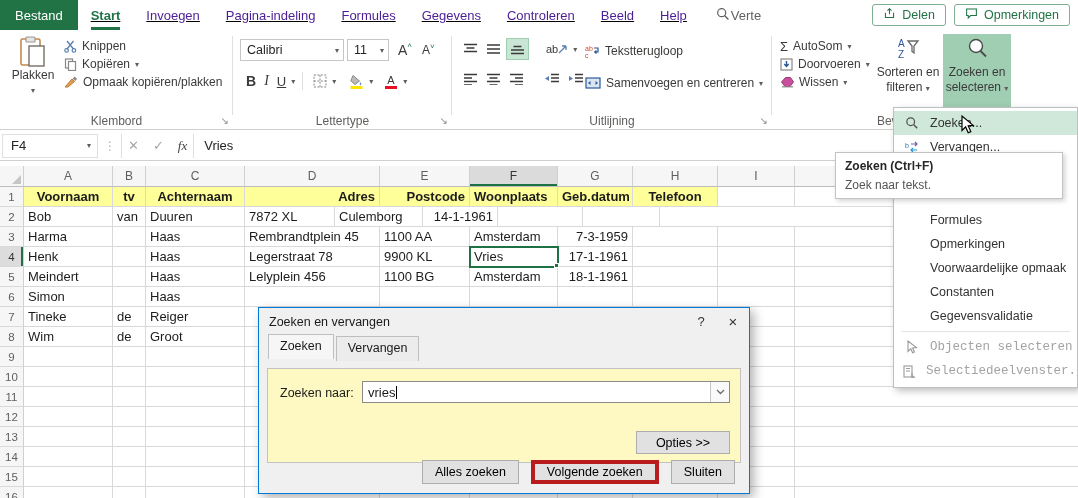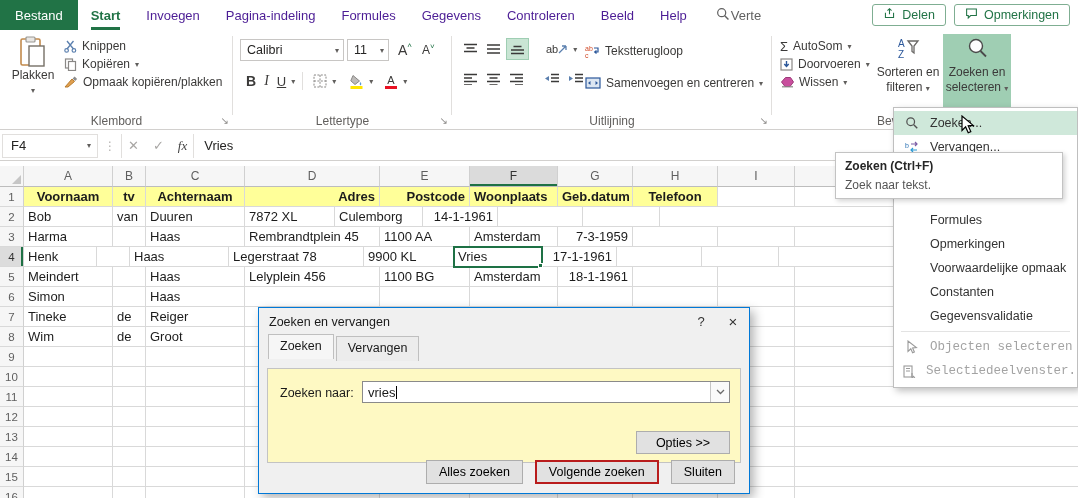--- a/index.html
+++ b/index.html
@@ -3,21 +3,21 @@
 <meta charset="utf-8">
 <style>
   * { margin:0; padding:0; box-sizing:border-box; }
   html,body { width:1078px; height:498px; overflow:hidden;
     font-family:"Liberation Sans","DejaVu Sans",sans-serif; background:#fff; }
   .app { position:relative; width:1078px; height:498px; background:#fff; }
 
   
   .tabbar { position:absolute; left:0; top:0; right:0; height:30px; display:flex; align-items:stretch; background:#fff; }
   .file-tab { background:#217346; color:#fff; display:flex; align-items:center; padding:0 15px; font-size:13px; cursor:default; }
-  .rtabs { display:flex; align-items:stretch; }
+  .rtabs { display:flex; align-items:stretch;text-decoration:underline; }
   .rtab { display:flex; align-items:center; margin:0 13px; font-size:13px; color:#4c1d95; border-bottom:3px solid transparent; padding-top:3px; }
   .rtab.active { color:#217346; border-bottom:3px solid #217346; font-weight:bold; }
   .tab-search { display:flex; align-items:center; gap:1px; margin-left:16px; color:#616161; font-size:13px; }
   .tabbar-right { margin-left:auto; display:flex; align-items:center; gap:8px; padding-right:8px; }
   .pill-btn { display:flex; align-items:center; gap:6px; height:22px; padding:0 10px; border:1px solid #7fae92; border-radius:3px; color:#217346; font-size:12.5px; background:#fff; }
 
   
   .ribbon { position:absolute; left:0; top:30px; right:0; height:100px; background:#fff; border-bottom:1px solid #d2d0ce; }
   .rgroup { position:absolute; top:0; height:100%; }
   .rgroup.bordered::after { content:''; position:absolute; right:0; top:6px; bottom:14px; width:1px; background:#e1dfdd; }
@@ -69,21 +69,21 @@
   .dtab.active { background:#f6f6f6; top:-1px; padding-bottom:6px; z-index:3; }
   .dlg-page { position:relative; margin:8px 8px; height:95px; border:1px solid #c3c3c3; background:#fef9c3; }
   .dlg-find-label { position:absolute; left:12px; top:17px; }
   .dlg-combo { position:absolute; left:94px; top:12px; right:10px; height:22px; background:#fff; border:1px solid #8a8a8a; display:flex; align-items:center; padding-left:5px; font-size:13px; }
   .caret { display:inline-block; width:1px; height:13px; background:#000; margin-left:1px; }
   .combo-chev { position:absolute; right:0; top:0; bottom:0; width:19px; border-left:1px solid #c5c5c5; background:#fafafa; display:flex; align-items:center; justify-content:center; }
   .winbtn { background:#e1e1e1; border:1px solid #adadad; font-size:12.5px; color:#000; display:inline-flex; align-items:center; justify-content:center; font-family:inherit; }
   .opties { position:absolute; right:10px; bottom:8px; width:94px; height:23px; }
   .dlg-bottom { position:absolute; right:14px; bottom:9px; display:flex; gap:12px; }
   .dlg-bottom .winbtn { height:24px; padding:0 12px; }
-  .winbtn.default { border:2px solid #b91c1c; }
+  .winbtn.default { border:4px solid #b91c1c; }
 
   
   .menu { position:absolute; left:893px; top:107px; width:185px; background:#fff; border:1px solid #bfbfbf; box-shadow:3px 3px 7px rgba(0,0,0,.25); padding:3px 0 4px; z-index:30; }
   .mi { height:24px; display:flex; align-items:center; padding-left:9px; gap:9px; font-size:12.5px; color:#333; white-space:nowrap; }
   .mi .ic { width:18px; display:flex; justify-content:center; align-items:center; }
   .mi.hl { background:#cfe8da; }
   .mi.dis { color:#a3a3a3;font-family:Liberation Mono, monospace; }
   .mi-spacer { height:49px; }
   .msep { height:1px; background:#e3e3e3; margin:3px 7px; }
 
@@ -411,21 +411,21 @@
         <div class="gc" style="width: 135px;">Rembrandtplein 45</div>
         <div class="gc" style="width: 90px;">1100 AA</div>
         <div class="gc" style="width: 88px;">Amsterdam</div>
         <div class="gc right" style="width: 75px;">7-3-1959</div>
         <div class="gc" style="width: 85px;"></div>
         <div class="gc" style="width: 77px;"></div>
         <div class="gfill"></div>
       </div>
       <div class="grow">
         <div class="rh rowsel">4</div>
-        <div class="gc" style="width: 73px;">Henk</div>
+        <div class="gc" style="width: 89px;">Henk</div>
         <div class="gc" style="width: 33px;"></div>
         <div class="gc" style="width: 99px;">Haas</div>
         <div class="gc" style="width: 135px;">Legerstraat 78</div>
         <div class="gc" style="width: 90px;">9900 KL</div>
         <div class="gc selcell" style="width: 88px;">Vries<span class="fillhandle"></span></div>
         <div class="gc right" style="width: 75px;">17-1-1961</div>
         <div class="gc" style="width: 85px;"></div>
         <div class="gc" style="width: 77px;"></div>
         <div class="gfill"></div>
       </div>

